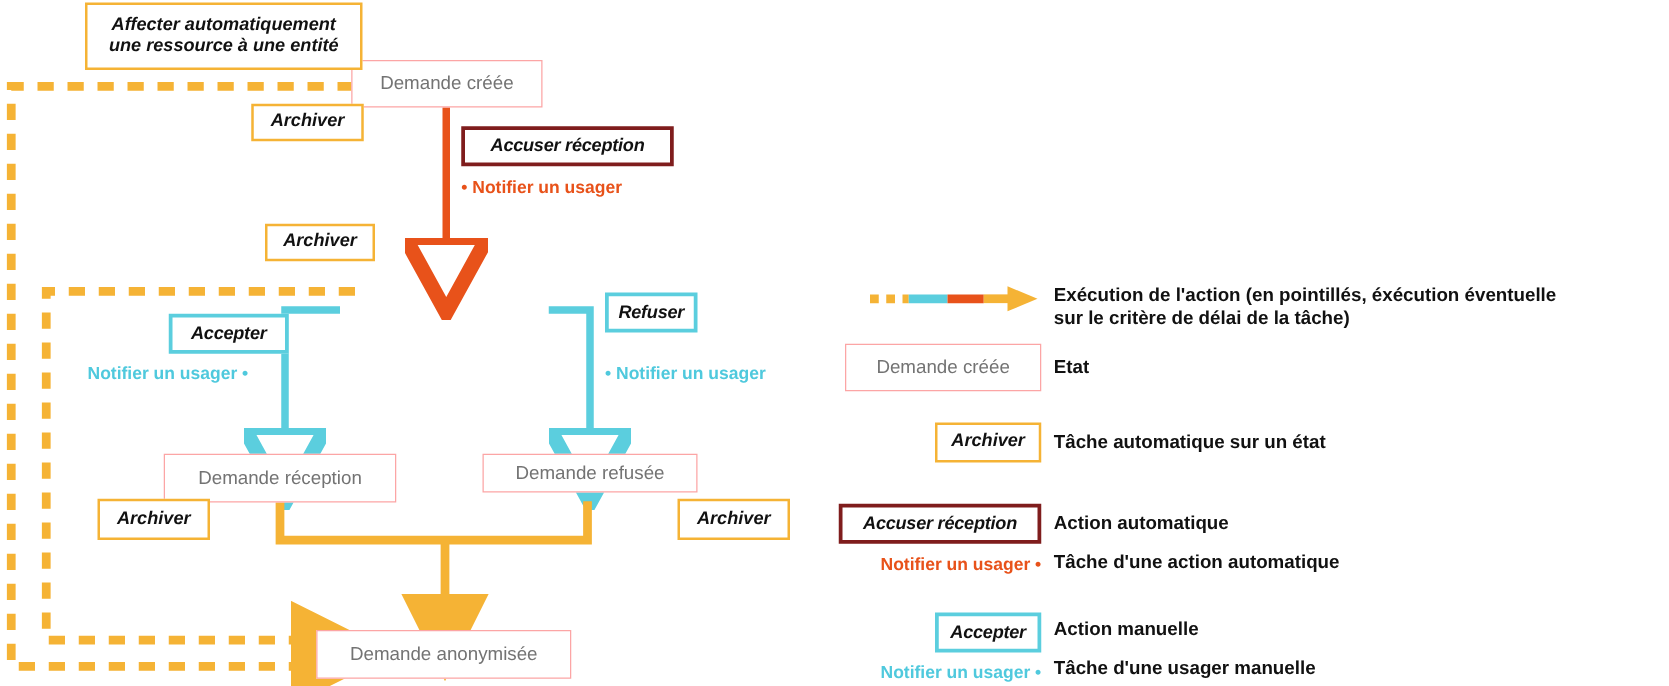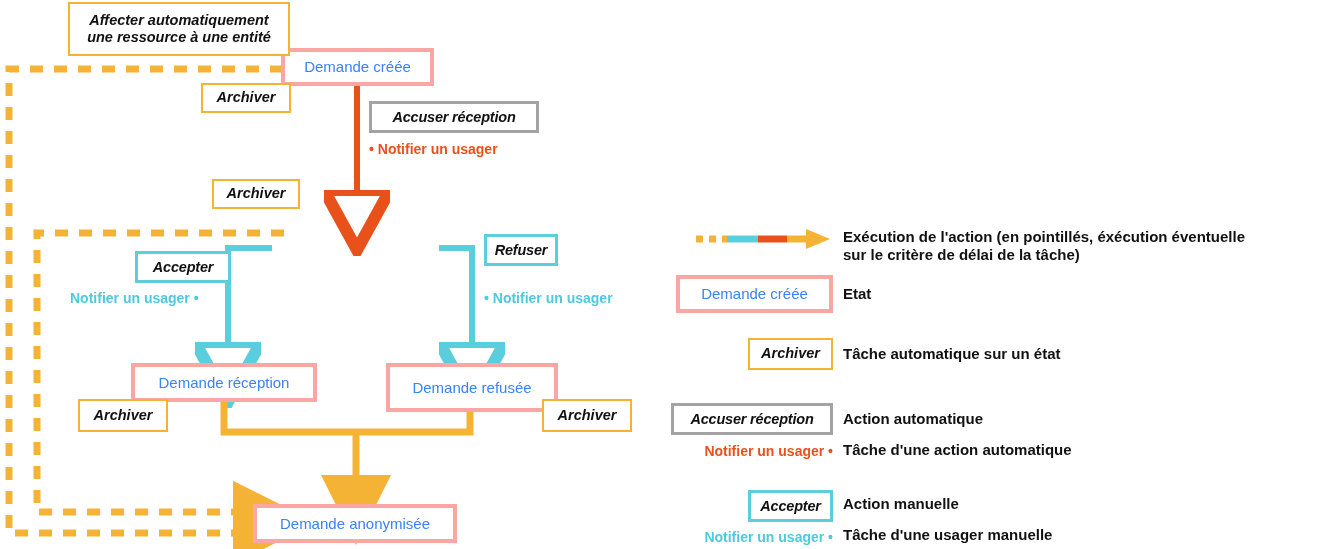--- a/index.html
+++ b/index.html
@@ -3,24 +3,24 @@
 <meta charset="utf-8">
 <style>
   html,body{margin:0;padding:0;background:#fff;}
   body{font-family:"Liberation Sans",sans-serif;}
   #stage{position:relative;width:1335px;height:549px;overflow:hidden;background:#fff;}
   #svg-layer{position:absolute;left:0;top:0;width:1335px;height:549px;}
 
   .box{position:absolute;box-sizing:border-box;background:#fff;display:flex;
        align-items:center;justify-content:center;text-align:center;z-index:5;}
 
-  .state-box{border:4px solid #fca5a5;font-size:15px;color:#3b82f6;line-height:1.15;}
+  .state-box{border:1px solid #fca5a5;font-size:15px;color:#737373;line-height:1.15;}
   .auto-task-box{border:2.5px solid #F5B335;font-style:italic;font-weight:bold;
                  font-size:14.5px;color:#111;line-height:1.2;}
-  .auto-action-box{border:3px solid #a3a3a3;font-style:italic;font-weight:bold;
+  .auto-action-box{border:3px solid #7f1d1d;font-style:italic;font-weight:bold;
                    font-size:14.5px;color:#111;letter-spacing:-0.2px;}
   .manual-action-box{border:3px solid #5BCEDE;font-style:italic;font-weight:bold;
                      font-size:14.5px;color:#111;letter-spacing:-0.2px;}
 
   .task-label{position:absolute;font-weight:bold;font-size:14px;white-space:nowrap;z-index:6;}
   .task-auto{color:#E8521A;}
   .task-manual{color:#4FC9DD;}
 
   .legend-text{position:absolute;font-weight:bold;font-size:15px;color:#111;
                line-height:1.2;z-index:6;}
@@ -82,21 +82,21 @@
 
   <div class="box state-box" style="left:281px;top:48px;width:153px;height:38px;">
     <span>Demande créée</span>
   </div>
 
 
   <div class="box state-box" style="left:131px;top:363px;width:186px;height:39px;">
     <span>Demande réception</span>
   </div>
 
-  <div class="box state-box" style="left:386px;top:363px;width:172px;height:49px;">
+  <div class="box state-box" style="left:386px;top:363px;width:172px;height:31px;">
     <span>Demande refusée</span>
   </div>
 
   <div class="box state-box" style="left:253px;top:504px;width:204px;height:39px;">
     <span>Demande anonymisée</span>
   </div>
 
   <div class="box auto-task-box" style="left:68px;top:2px;width:222px;height:54px;padding:0 8px;z-index:7;">
     <span>Affecter automatiquement une ressource à une entité</span>
   </div>

